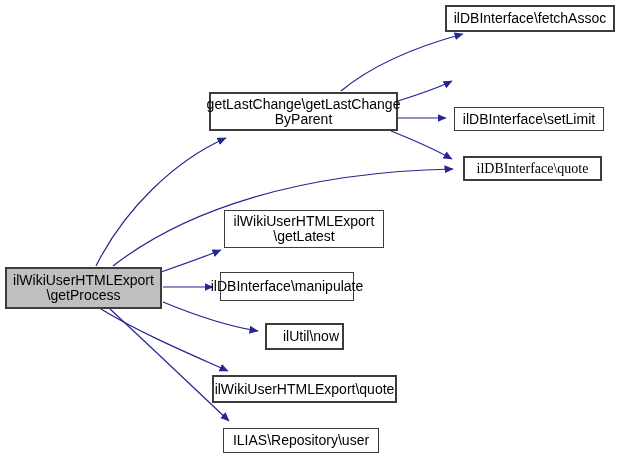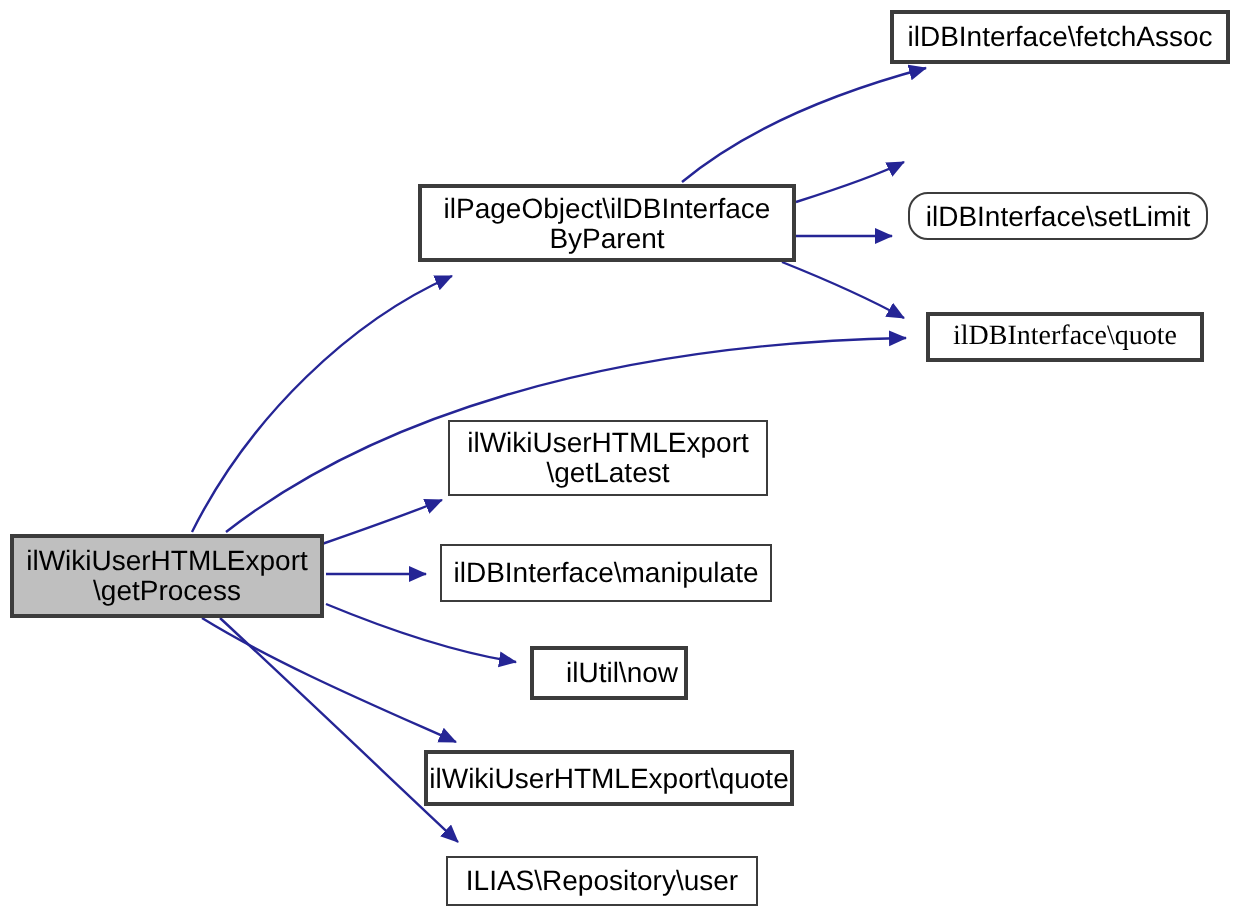--- a/index.html
+++ b/index.html
@@ -61,43 +61,43 @@
     <path class="edge" d="M 398,118 L 446,118" marker-end="url(#arrow)"></path>
     <path class="edge" d="M 391,131 C 416,141 434,149 452,159" marker-end="url(#arrow)"></path>
   </svg>
 
   <div class="node bold focus" style="left:5px;top:267px;width:157px;height:42px;">
     <span>ilWikiUserHTMLExport</span>
     <span>\getProcess</span>
   </div>
 
   <div class="node bold" style="left:209px;top:92px;width:189px;height:39px;">
-    <span>ilPageObject\ilDBInterface</span>
+    <span>getLastChange\getLastChange</span>
     <span>ByParent</span>
   </div>
 
   <div class="node bold" style="left:445px;top:5px;width:170px;height:27px;">
     <span>ilDBInterface\fetchAssoc</span>
   </div>
 
 
-  <div class="node" style="left:454px;top:96px;width:150px;height:24px;border-radius:10px;">
+  <div class="node" style="left:454px;top:107px;width:150px;height:24px;">
     <span>ilDBInterface\setLimit</span>
   </div>
 
   <div class="node bold" style="left:463px;top:156px;width:139px;height:25px;font-family:Liberation Serif, serif;">
     <span>ilDBInterface\quote</span>
   </div>
 
   <div class="node" style="left:224px;top:210px;width:160px;height:38px;">
     <span>ilWikiUserHTMLExport</span>
     <span>\getLatest</span>
   </div>
 
-  <div class="node" style="left:220px;top:272px;width:166px;height:29px;">
+  <div class="node" style="left:220px;top:272px;width:134px;height:29px;">
     <span>ilDBInterface\manipulate</span>
   </div>
 
   <div class="node bold" style="left:265px;top:323px;width:79px;height:27px;padding-left:13px;">
     <span>ilUtil\now</span>
   </div>
 
   <div class="node bold" style="left:212px;top:375px;width:185px;height:28px;">
     <span>ilWikiUserHTMLExport\quote</span>
   </div>

